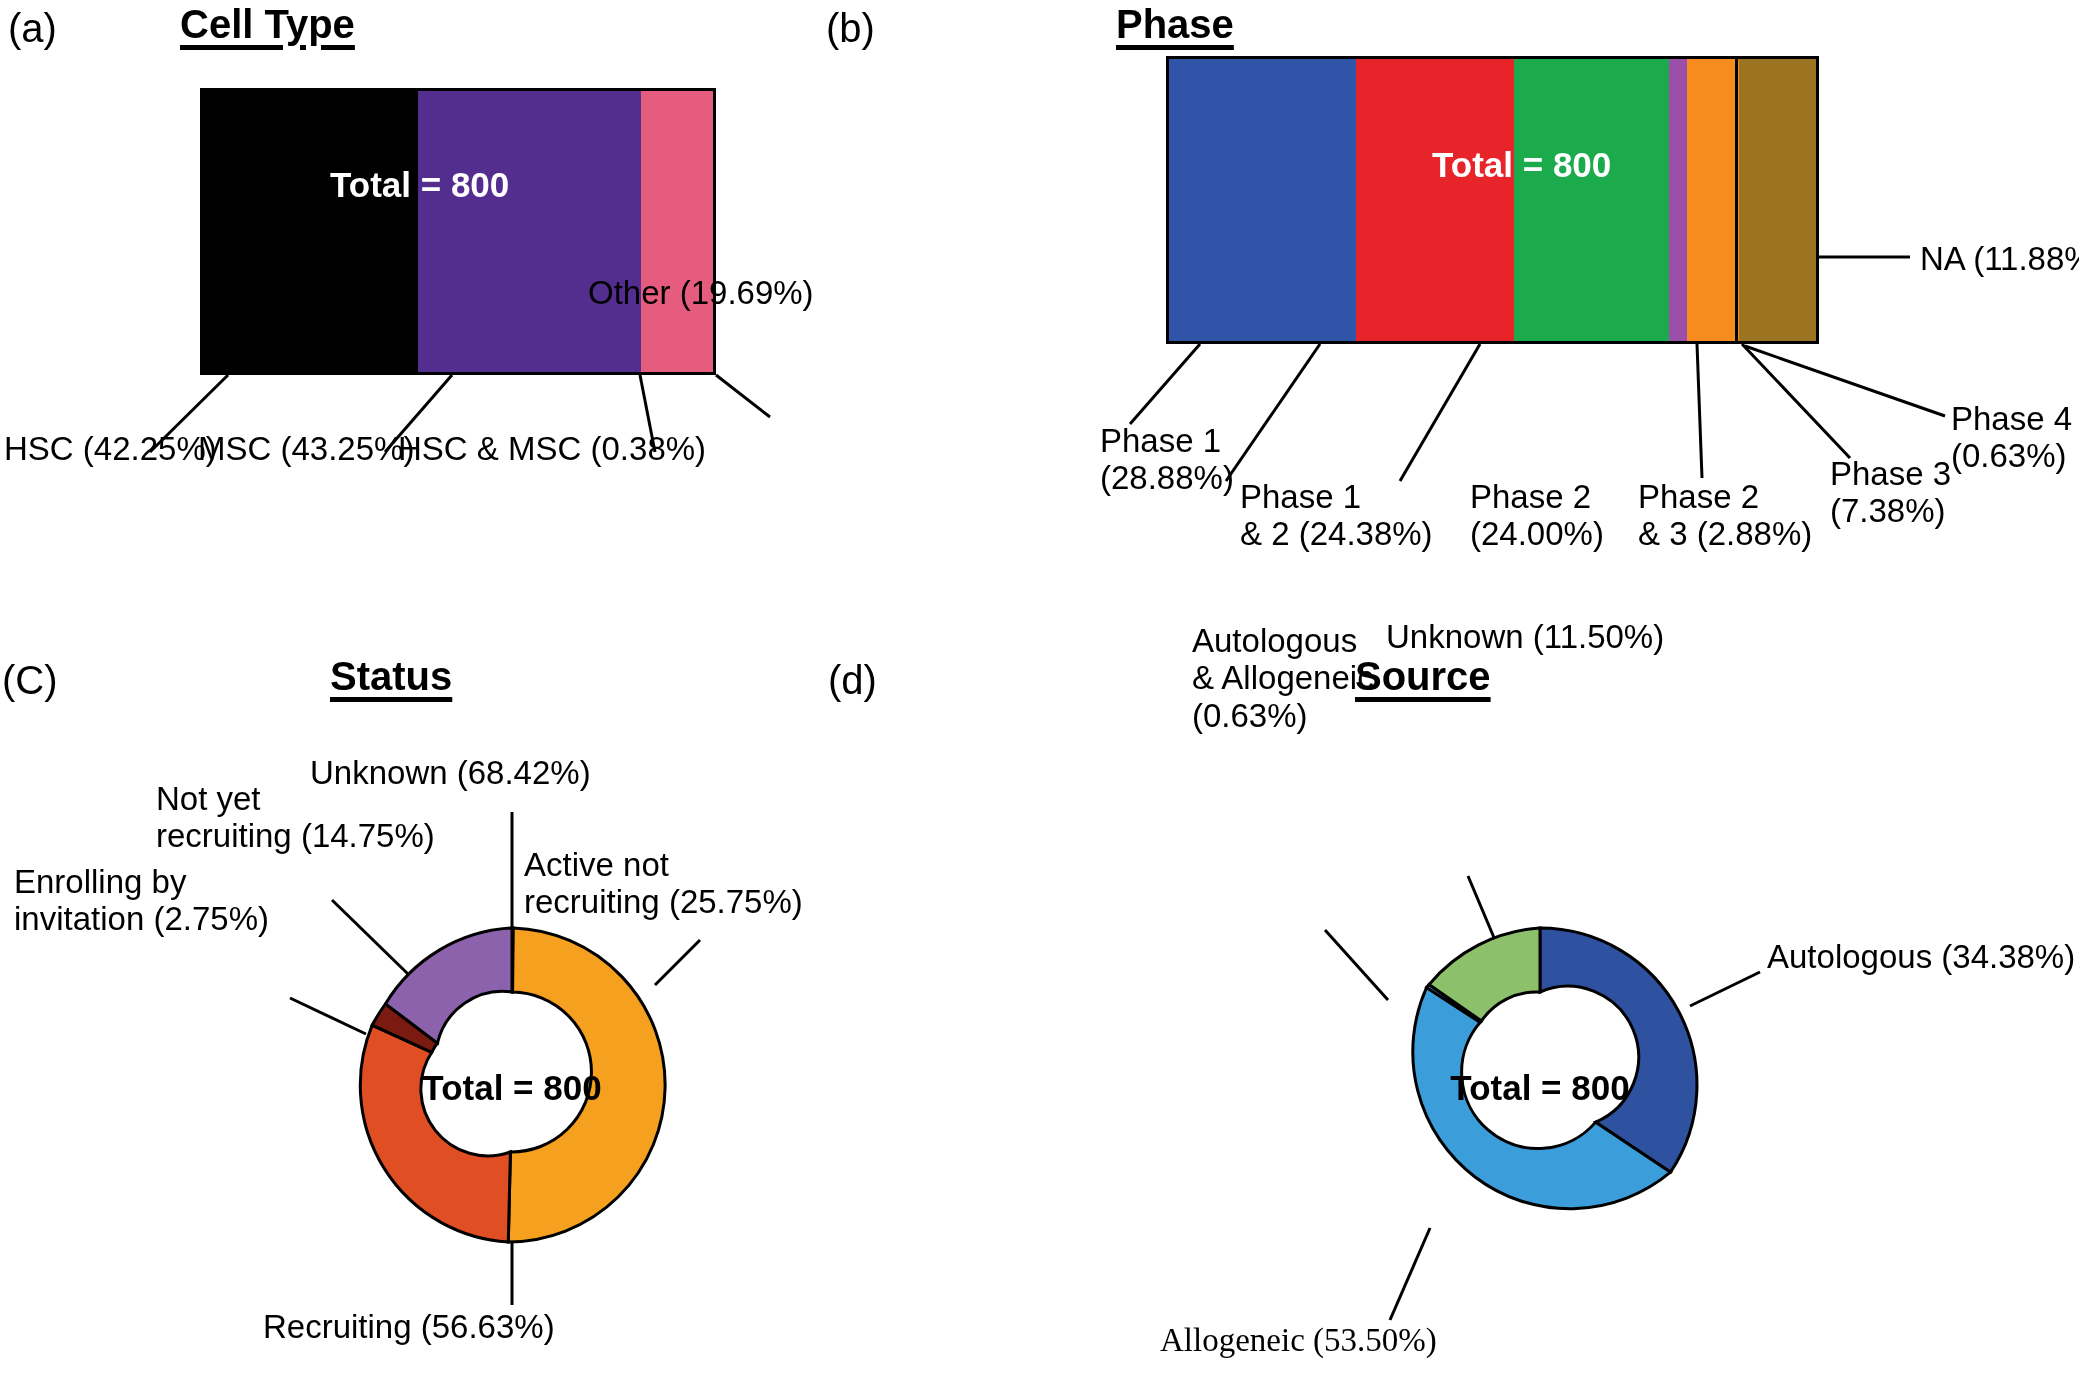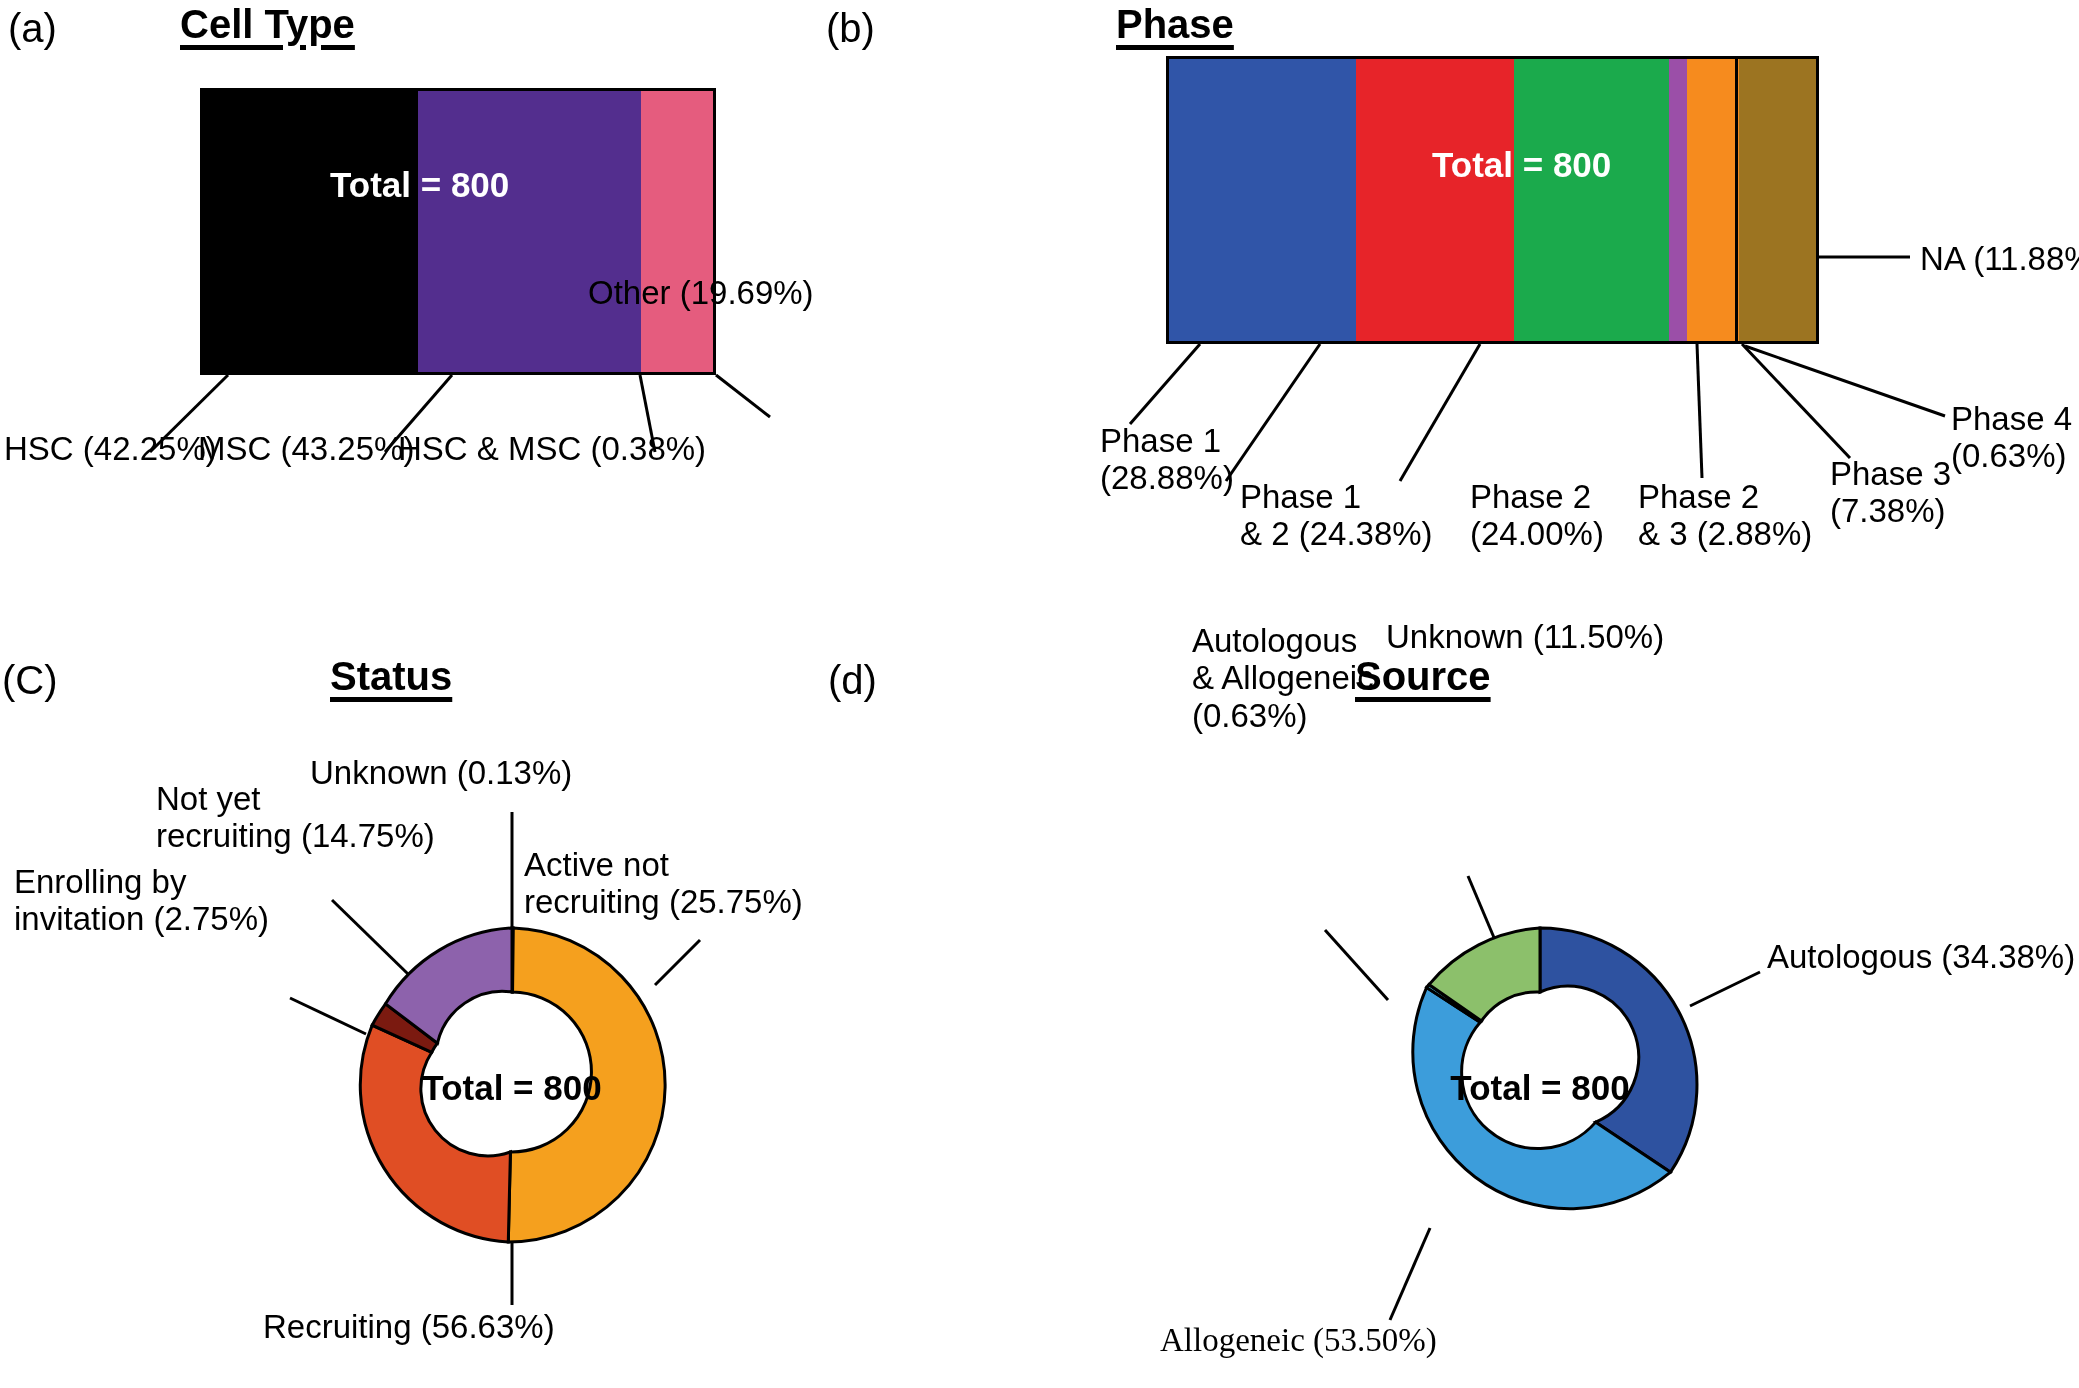--- a/index.html
+++ b/index.html
@@ -111,21 +111,21 @@
 
       <path d="M 156.29 316.92 A 157 157 0 0 1 20.19 100.19 L 79.73 127.30 A 67 67 0 0 0 158.42 226.97 Z" fill="#E04E24" stroke="#000" stroke-width="3"></path>
 
       <path d="M 20.19 100.19 A 157 157 0 0 1 33.54 78.83 L 85.43 118.22 A 67 67 0 0 0 79.73 127.30 Z" fill="#7B1A10" stroke="#000" stroke-width="3"></path>
 
       <path d="M 33.54 78.83 A 157 157 0 0 1 160 3 L 160 67 A 67 67 0 0 0 85.43 118.22 Z" fill="#8D62AC" stroke="#000" stroke-width="3"></path>
     </g>
   </svg>
   <div class="donut-center" style="left:392px;top:1068px;width:240px;">Total = 800</div>
 
-  <div class="lbl" style="left:310px;top:754px;">Unknown (0.13%)</div>
+  <div class="lbl" style="left:310px;top:754px;">Unknown (68.42%)</div>
   <div class="lbl" style="left:524px;top:846px;">Active not
 recruiting (25.75%)</div>
   <div class="lbl" style="left:263px;top:1308px;">Recruiting (56.63%)</div>
   <div class="lbl" style="left:14px;top:855px;margin-top:8px;">Enrolling by
 invitation (2.75%)</div>
   <div class="lbl" style="left:124px;top:780px;margin-left:32px;">Not yet
 recruiting (14.75%)</div>
 
   <div class="panel-letter" style="left:828px;top:660px;">(d)</div>
   <div class="panel-title" style="left:1355px;top:654px;width:272px;">Source</div>

